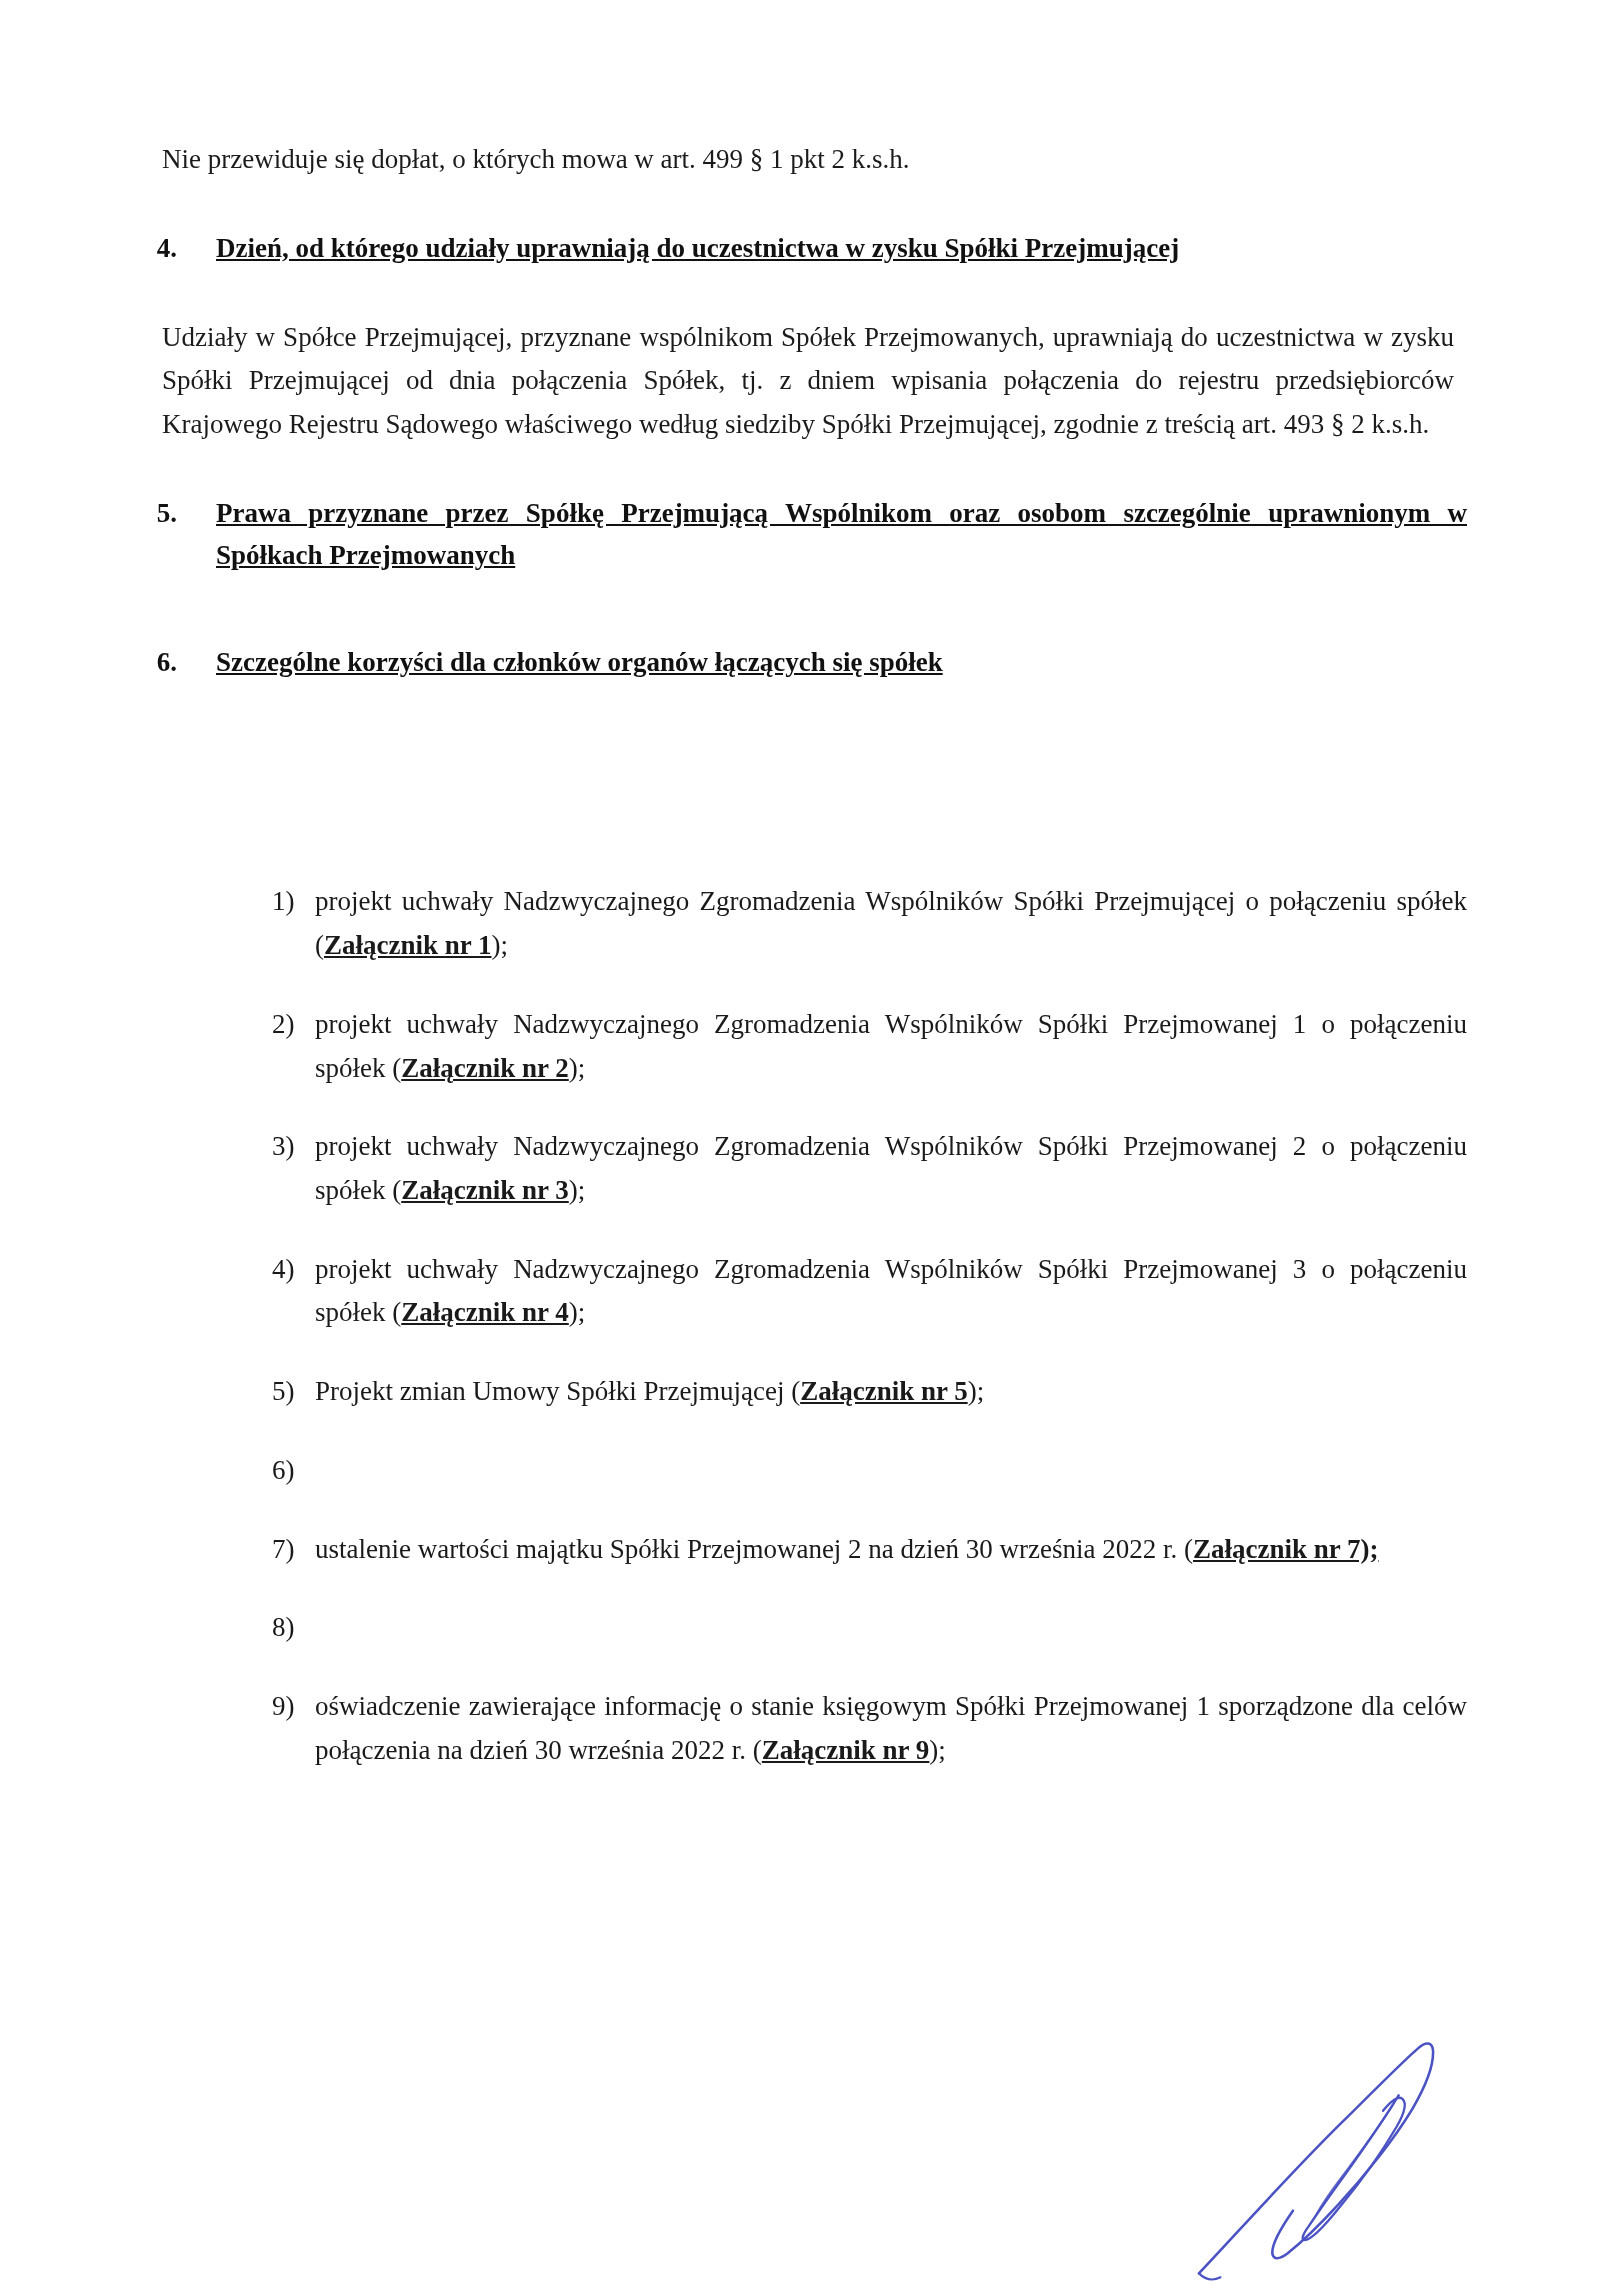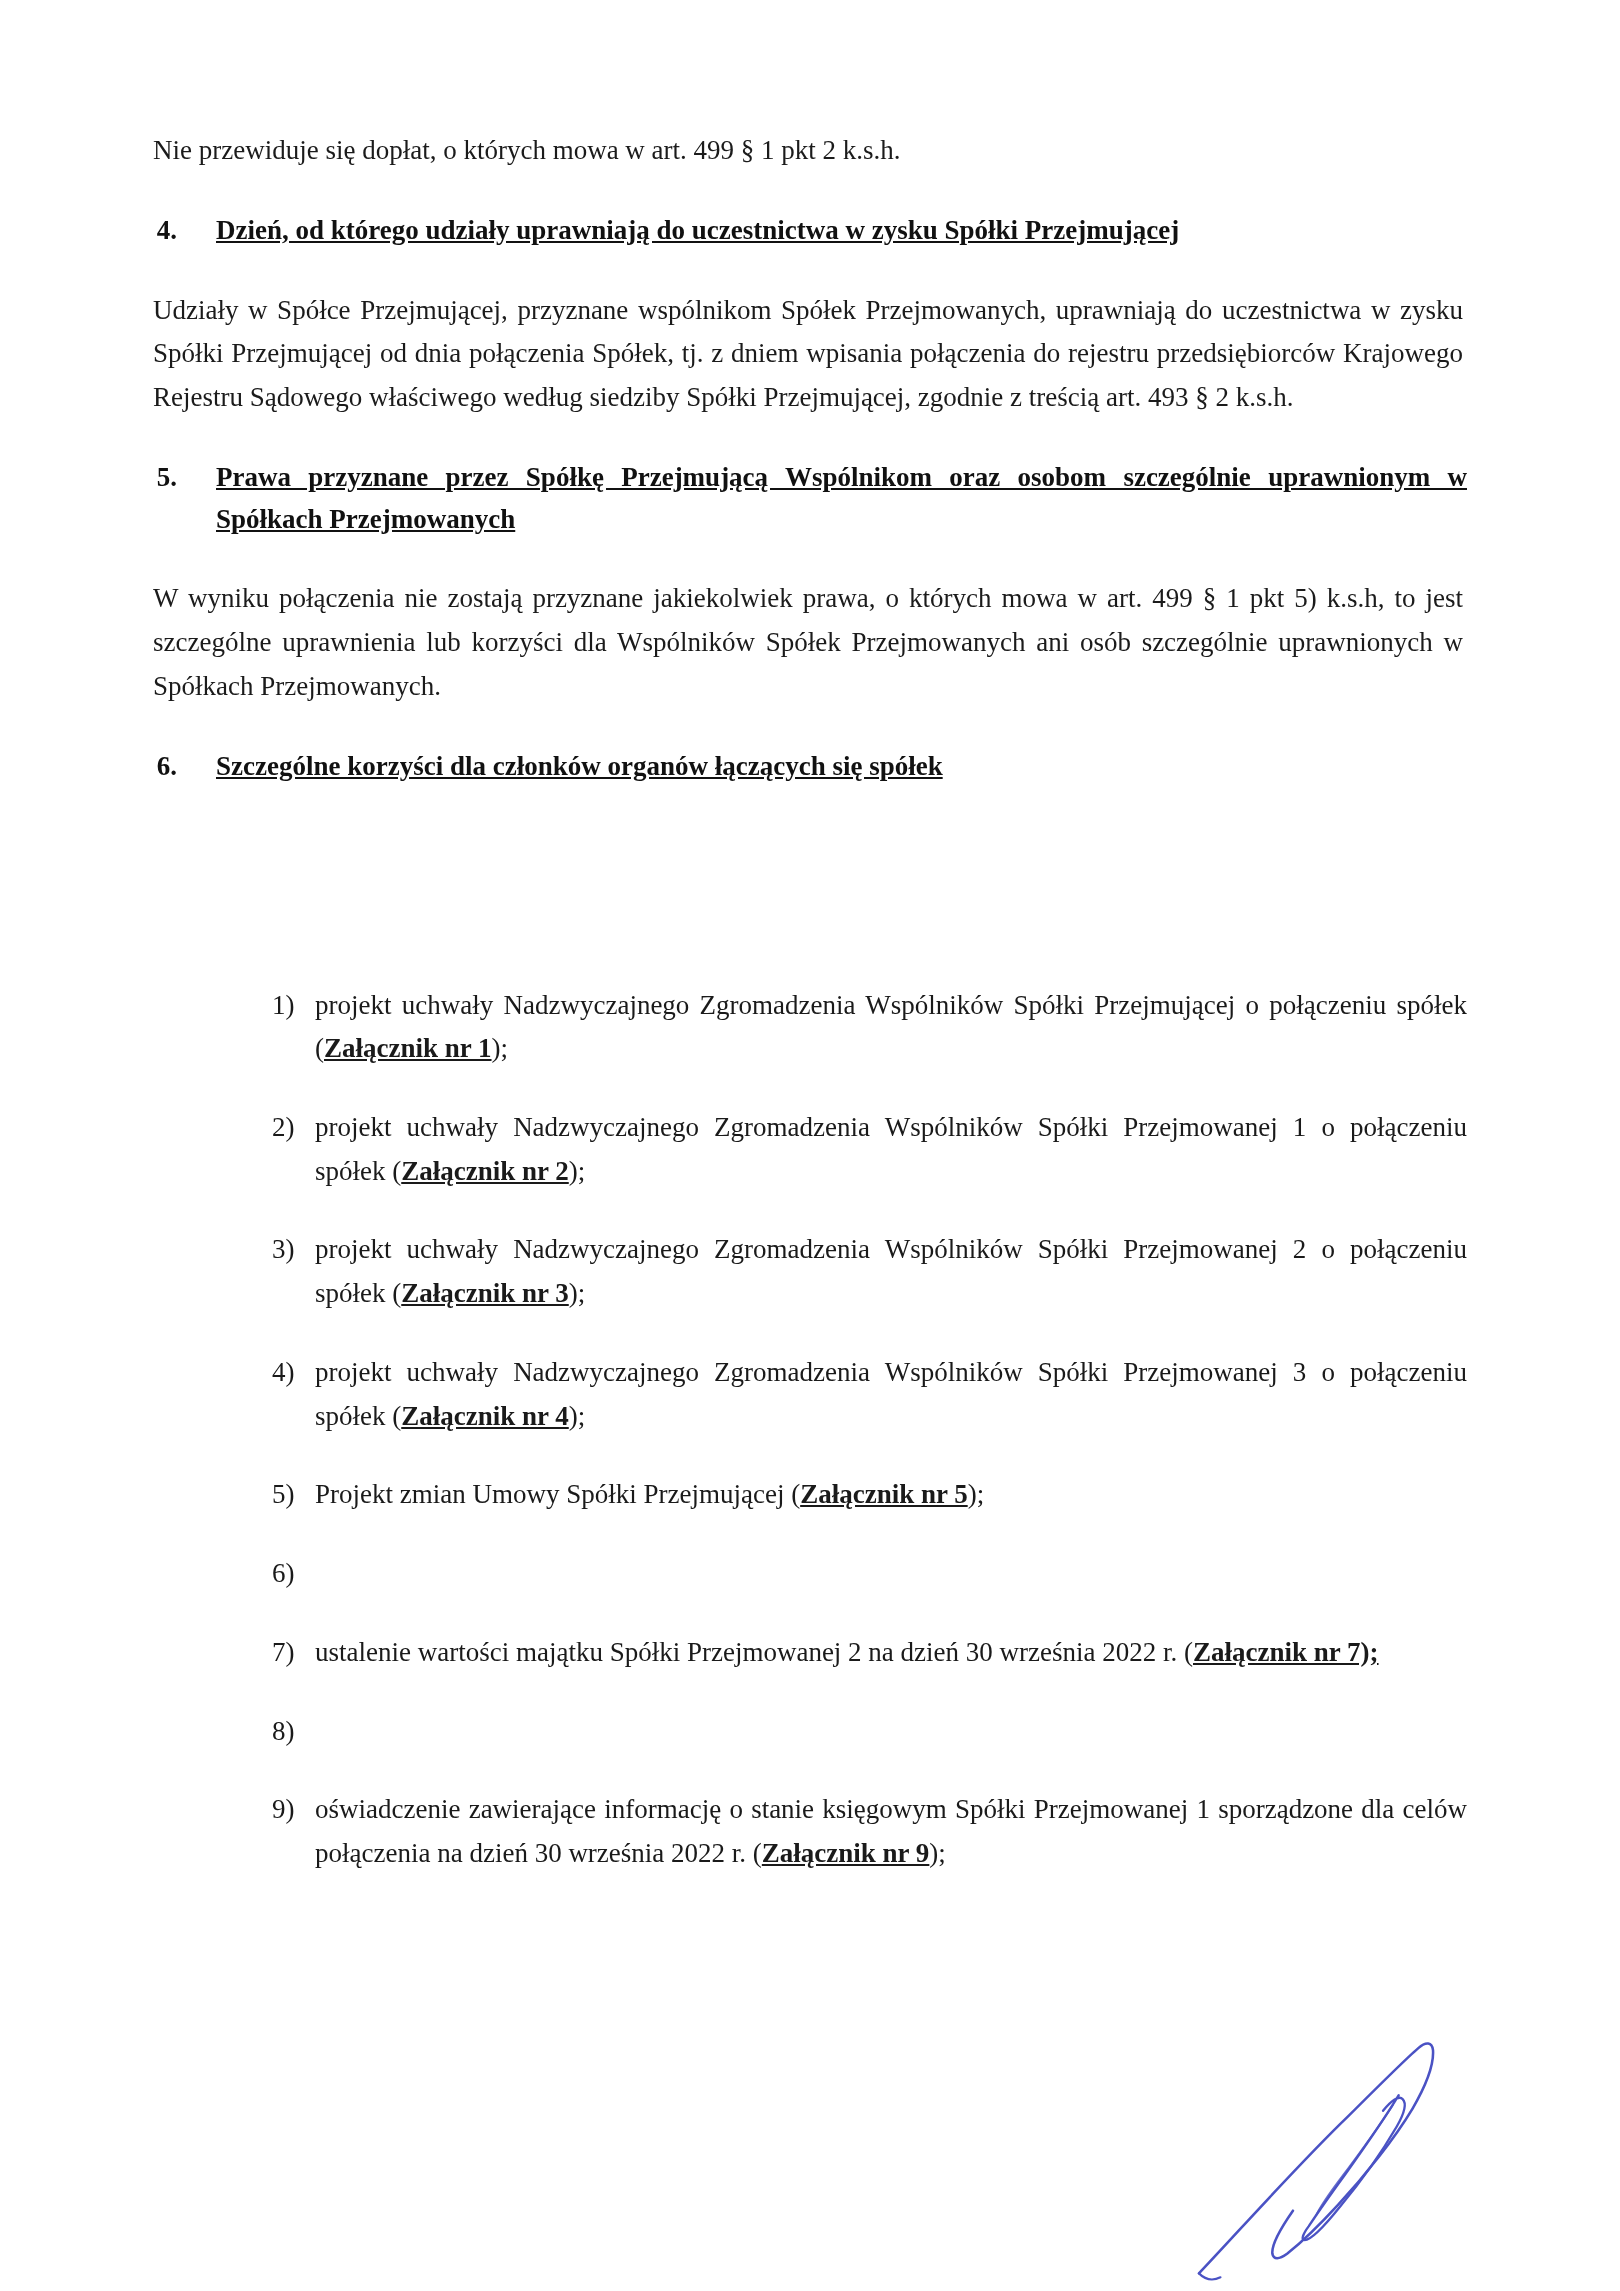--- a/index.html
+++ b/index.html
@@ -18,21 +18,21 @@
     box-sizing: border-box;
   }
   .content {
     position: absolute;
     left: 149px;
     top: 125px;
     width: 1318px;
   }
 
   p.body {
-    margin: 4px;
+    margin: 13px;
     font-size: 27px;
     line-height: 1.62;
     text-align: justify;
     color: #1b1b1b;
   }
   p.body.nojust { text-align: left; }
 
   .heading {
     display: flex;
     align-items: flex-start;
@@ -115,21 +115,20 @@
 
     <div class="gap-m"></div>
 
     <div class="heading">
       <span class="num">5.</span>
       <span class="htext">Prawa przyznane przez Spółkę Przejmującą Wspólnikom oraz osobom szczególnie uprawnionym w Spółkach Przejmowanych</span>
     </div>
 
     <div class="gap-m"></div>
 
-    <p class="body">W wyniku połączenia nie zostają przyznane jakiekolwiek prawa, o których mowa w art. 499 § 1 pkt 5) k.s.h, to jest szczególne uprawnienia lub korzyści dla Wspólników Spółek Przejmowanych ani osób szczególnie uprawnionych w Spółkach Przejmowanych.</p>
 
     <div class="gap-m"></div>
 
     <div class="heading">
       <span class="num">6.</span>
       <span class="htext">Szczególne korzyści dla członków organów łączących się spółek</span>
     </div>
 
     <div class="gap-m"></div>
 

